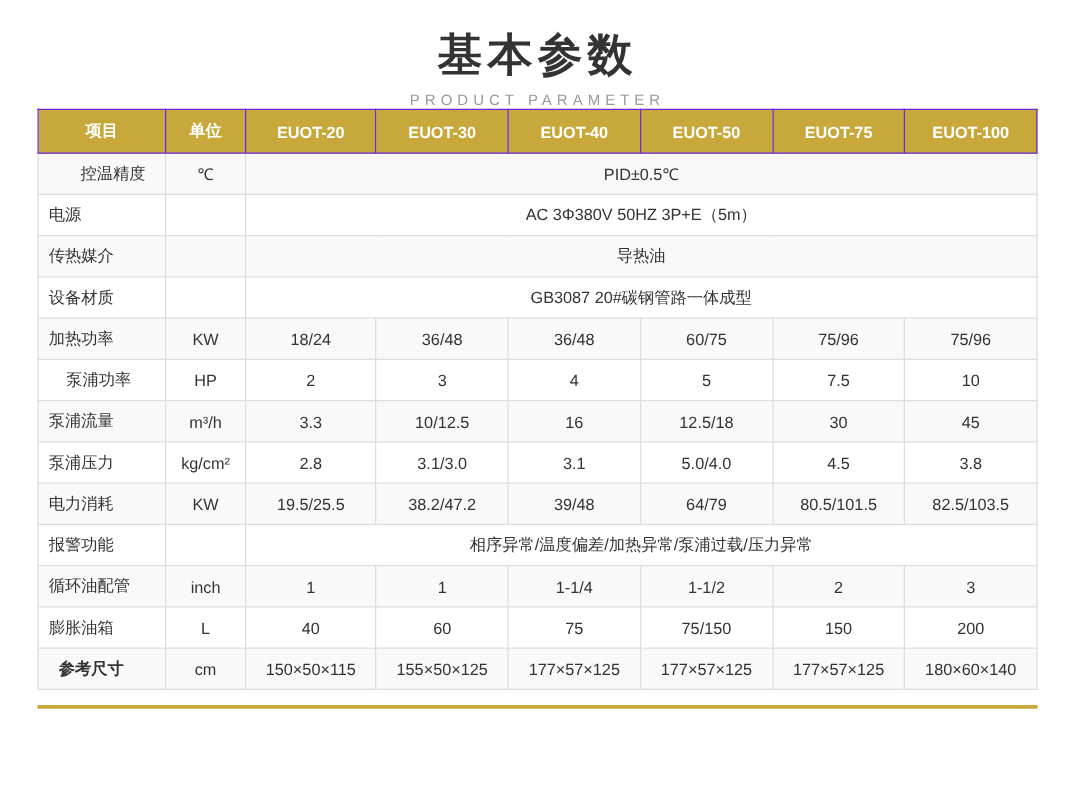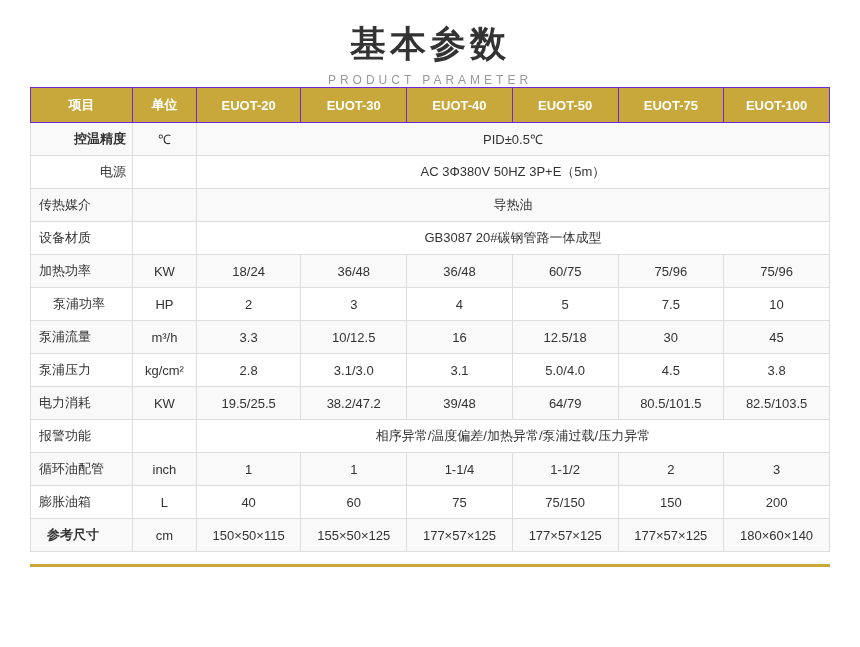--- a/index.html
+++ b/index.html
@@ -71,26 +71,26 @@
         <th>EUOT-20</th>
         <th>EUOT-30</th>
         <th>EUOT-40</th>
         <th>EUOT-50</th>
         <th>EUOT-75</th>
         <th>EUOT-100</th>
       </tr>
   </thead>
   <tbody id="table-body">
       <tr>
-        <td style="font-weight: 700; text-align: right; padding-left: 24px;">控温精度</td>
+        <td style="font-weight: 400; text-align: center; padding-left: 24px;">控温精度</td>
         <td>℃</td>
         <td colspan="6">PID±0.5℃</td>
       </tr>
       <tr>
-        <td style="font-weight: 500; text-align: right; padding-left: 8px;">电源</td>
+        <td style="font-weight: 500; text-align: left; padding-left: 8px;">电源</td>
         <td></td>
         <td colspan="6">AC 3Φ380V 50HZ  3P+E（5m）</td>
       </tr>
       <tr>
         <td style="font-weight: 500; text-align: left; padding-left: 8px;">传热媒介</td>
         <td></td>
         <td colspan="6">导热油</td>
       </tr>
       <tr>
         <td style="font-weight: 500; text-align: left; padding-left: 8px;">设备材质</td>

